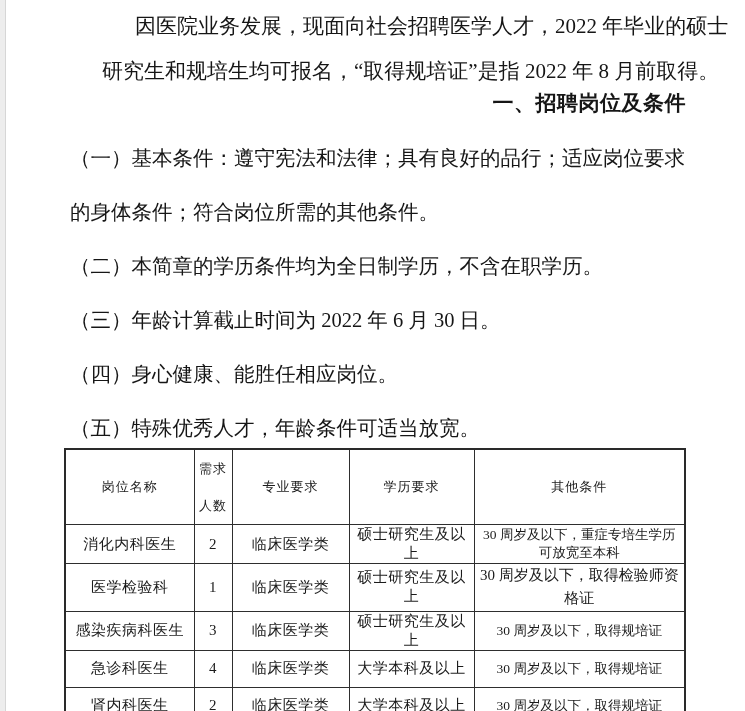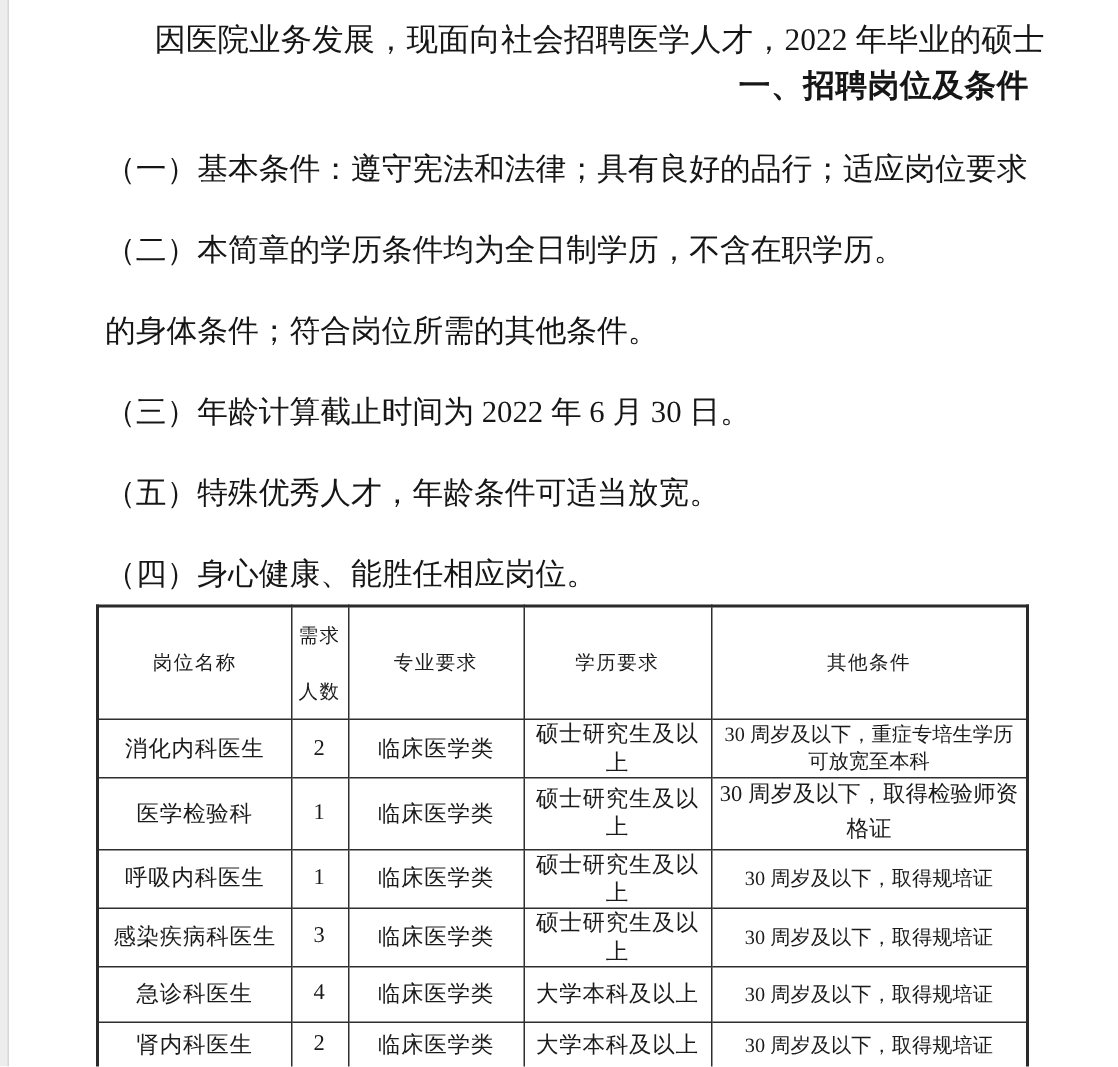--- a/index.html
+++ b/index.html
@@ -10,21 +10,21 @@
     position:relative;
   }
   .page-edge{
     position:absolute;left:0;top:0;width:5px;height:711px;
     background:#ededed;border-right:1px solid #d6d6d6;
   }
   .content{
     position:absolute;left:70px;top:4px;width:616px;
   }
   .para-line{
-    font-size:21px;height:45px;line-height:45px;white-space:nowrap;
+    font-size:21px;height:45px;line-height:45px;white-space:nowrap;margin-left:32px;
   }
   .para-line.indent{padding-left:33px;}
   .section-heading{
     margin:-9px 0 0 44px;
     font-family:"Liberation Sans","DejaVu Sans",sans-serif;
     font-weight:bold;font-size:21px;height:36px;line-height:36px;
     white-space:nowrap;letter-spacing:.5px;text-align:right;
   }
   .cond-line{
     font-size:20.5px;height:34px;line-height:34px;white-space:nowrap;margin-top:20px;
@@ -56,31 +56,32 @@
 </style>
 </head>
 <body>
 
 <div class="page-edge"></div>
 
 <div class="content">
 
   <div>
     <div class="para-line indent">因医院业务发展，现面向社会招聘医学人才，2022 年毕业的硕士</div>
+    <div class="para-line">研究生和规培生均可报名，“取得规培证”是指 2022 年 8 月前取得。</div>
   </div>
 
   <div class="section-heading">一、招聘岗位及条件</div>
 
   <div>
     <div class="cond-line">（一）基本条件：遵守宪法和法律；具有良好的品行；适应岗位要求</div>
+    <div class="cond-line">的身体条件；符合岗位所需的其他条件。</div>
     <div class="cond-line">（二）本简章的学历条件均为全日制学历，不含在职学历。</div>
-    <div class="cond-line">的身体条件；符合岗位所需的其他条件。</div>
     <div class="cond-line">（三）年龄计算截止时间为 2022 年 6 月 30 日。</div>
+    <div class="cond-line">（四）身心健康、能胜任相应岗位。</div>
     <div class="cond-line">（五）特殊优秀人才，年龄条件可适当放宽。</div>
-    <div class="cond-line">（四）身心健康、能胜任相应岗位。</div>
   </div>
 
   <div class="tablewrap">
     <table class="positions">
       <colgroup>
         <col style="width:129px">
         <col style="width:38px">
         <col style="width:117px">
         <col style="width:125px">
         <col style="width:211px">
@@ -106,27 +107,20 @@
   </tr>
 
   <tr>
     <td>医学检验科</td>
     <td>1</td>
     <td>临床医学类</td>
     <td>硕士研究生及以上</td>
     <td>30 周岁及以下，取得检验师资格证</td>
   </tr>
 
-  <tr>
-    <td>呼吸内科医生</td>
-    <td>1</td>
-    <td>临床医学类</td>
-    <td>硕士研究生及以上</td>
-    <td>30 周岁及以下，取得规培证</td>
-  </tr>
 
   <tr>
     <td>感染疾病科医生</td>
     <td>3</td>
     <td>临床医学类</td>
     <td>硕士研究生及以上</td>
     <td>30 周岁及以下，取得规培证</td>
   </tr>
 
   <tr>

